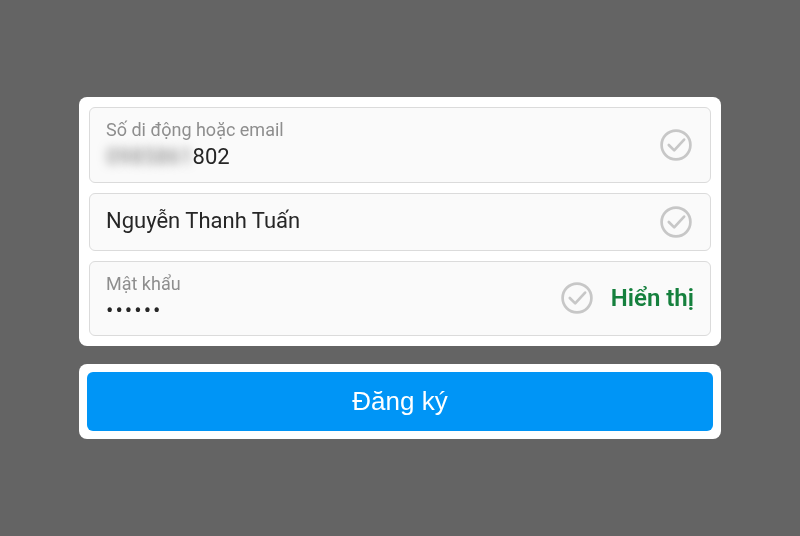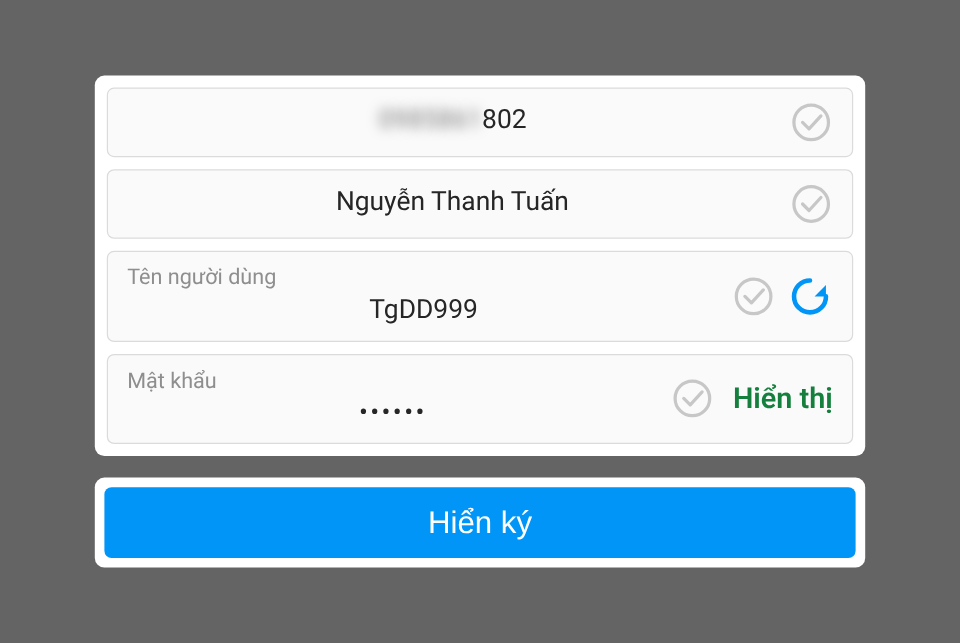--- a/index.html
+++ b/index.html
@@ -44,21 +44,20 @@
     }
     .field .label {
       color: #8e8e8e;
       font-size: 18px;
       line-height: 1.3;
     }
     .field .value {
       color: #262626;
       font-size: 22px;
       line-height: 1.3;
-      text-align: center;
     }
     .blurred {
       color: transparent;
       text-shadow: 0 0 10px rgba(0,0,0,0.5);
     }
     .check-icon {
       width: 36px;
       height: 36px;
       flex-shrink: 0;
     }
@@ -110,20 +109,21 @@
       font-size: 14px;
     }
   </style>
 </head>
 <body>
 
 <div class="card">
 
   <div class="field">
     <div class="text-area">
+      <div class="label">Số di động hoặc email</div>
       <div class="value">
         <span class="blurred">0985861</span><span>802</span>
       </div>
     </div>
     <div class="check-icon">
       <svg viewBox="0 0 40 40">
           <circle cx="20" cy="20" r="16" fill="none" stroke="#c7c7c7" stroke-width="3"></circle>
           <path d="M12 20 L18 26 L29 14" fill="none" stroke="#c7c7c7" stroke-width="3" stroke-linecap="round" stroke-linejoin="round"></path>
         </svg>
     </div>
@@ -134,50 +134,32 @@
       <div class="value">Nguyễn Thanh Tuấn</div>
     </div>
     <div class="check-icon">
       <svg viewBox="0 0 40 40">
           <circle cx="20" cy="20" r="16" fill="none" stroke="#c7c7c7" stroke-width="3"></circle>
           <path d="M12 20 L18 26 L29 14" fill="none" stroke="#c7c7c7" stroke-width="3" stroke-linecap="round" stroke-linejoin="round"></path>
         </svg>
     </div>
   </div>
 
-  <div class="field">
-    <div class="text-area">
-      <div class="label">Tên người dùng</div>
-      <div class="value">TgDD999</div>
-    </div>
-    <div class="check-icon">
-      <svg viewBox="0 0 40 40">
-          <circle cx="20" cy="20" r="16" fill="none" stroke="#c7c7c7" stroke-width="3"></circle>
-          <path d="M12 20 L18 26 L29 14" fill="none" stroke="#c7c7c7" stroke-width="3" stroke-linecap="round" stroke-linejoin="round"></path>
-        </svg>
-    </div>
-    <div class="refresh-icon">
-      <svg viewBox="0 0 40 40">
-        <path d="M 20 6 A 14 14 0 1 0 34 20" fill="none" stroke="#0095f6" stroke-width="4" stroke-linecap="round"></path>
-        <path d="M 34 10 L 34 20 L 24 20 Z" fill="#0095f6"></path>
-      </svg>
-    </div>
-  </div>
 
   <div class="field">
     <div class="text-area">
       <div class="label">Mật khẩu</div>
       <div class="value dots">••••••</div>
     </div>
     <div class="check-icon">
       <svg viewBox="0 0 40 40">
           <circle cx="20" cy="20" r="16" fill="none" stroke="#c7c7c7" stroke-width="3"></circle>
           <path d="M12 20 L18 26 L29 14" fill="none" stroke="#c7c7c7" stroke-width="3" stroke-linecap="round" stroke-linejoin="round"></path>
         </svg>
     </div>
     <div class="show-link">Hiển thị</div>
   </div>
 
 </div>
 
 <div class="submit-card">
-  <button class="submit-btn">Hiển ký</button>
+  <button class="submit-btn">Đăng ký</button>
 </div>
 
 </body></html>

